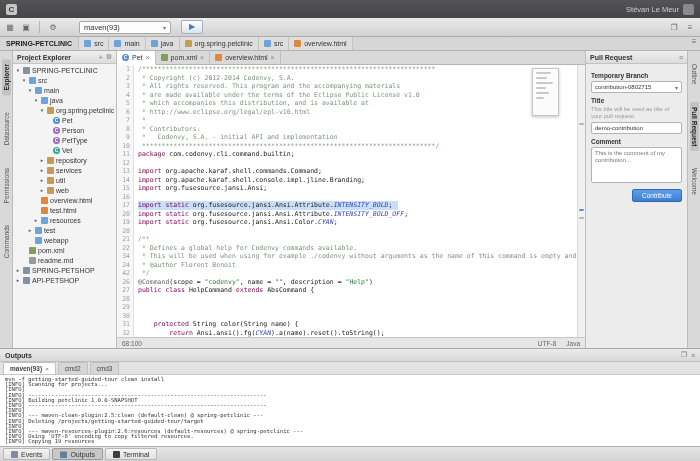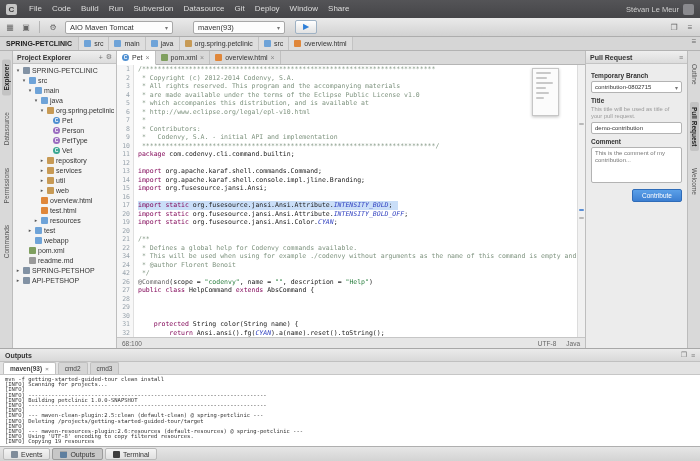--- a/index.html
+++ b/index.html
@@ -108,46 +108,30 @@
   .bb-ic.outputs{background:#5f7f9f}
   .bb-ic.terminal{background:#3d3d3d}
 </style>
 </head>
 <body>
 
 <div class="app">
 
   <header class="menubar">
     <div class="logo">C</div>
-    <nav class="menu-items">
-        <div class="menu-item">File</div>
-        <div class="menu-item">Code</div>
-        <div class="menu-item">Build</div>
-        <div class="menu-item">Run</div>
-        <div class="menu-item">Subversion</div>
-        <div class="menu-item">Datasource</div>
-        <div class="menu-item">Git</div>
-        <div class="menu-item">Deploy</div>
-        <div class="menu-item">Window</div>
-        <div class="menu-item">Share</div>
-      </nav>
     <div class="flex-sp"></div>
     <span class="user">Stévan Le Meur</span>
     <span class="avatar"></span>
   </header>
 
   <div class="toolbar">
     <span class="tb-ic">▦</span>
     <span class="tb-ic">▣</span>
     <span class="tb-sep"></span>
     <span class="tb-ic">⚙</span>
-    <div class="dd machine">
-      <span>AIO Maven Tomcat</span>
-      <span class="caret">▾</span>
-    </div>
     <div class="dd command">
       <span>maven(93)</span>
       <span class="caret">▾</span>
     </div>
     <button class="play">▶</button>
     <div class="flex-sp"></div>
     <span class="tb-ic">❐</span>
     <span class="tb-ic">≡</span>
   </div>
 

